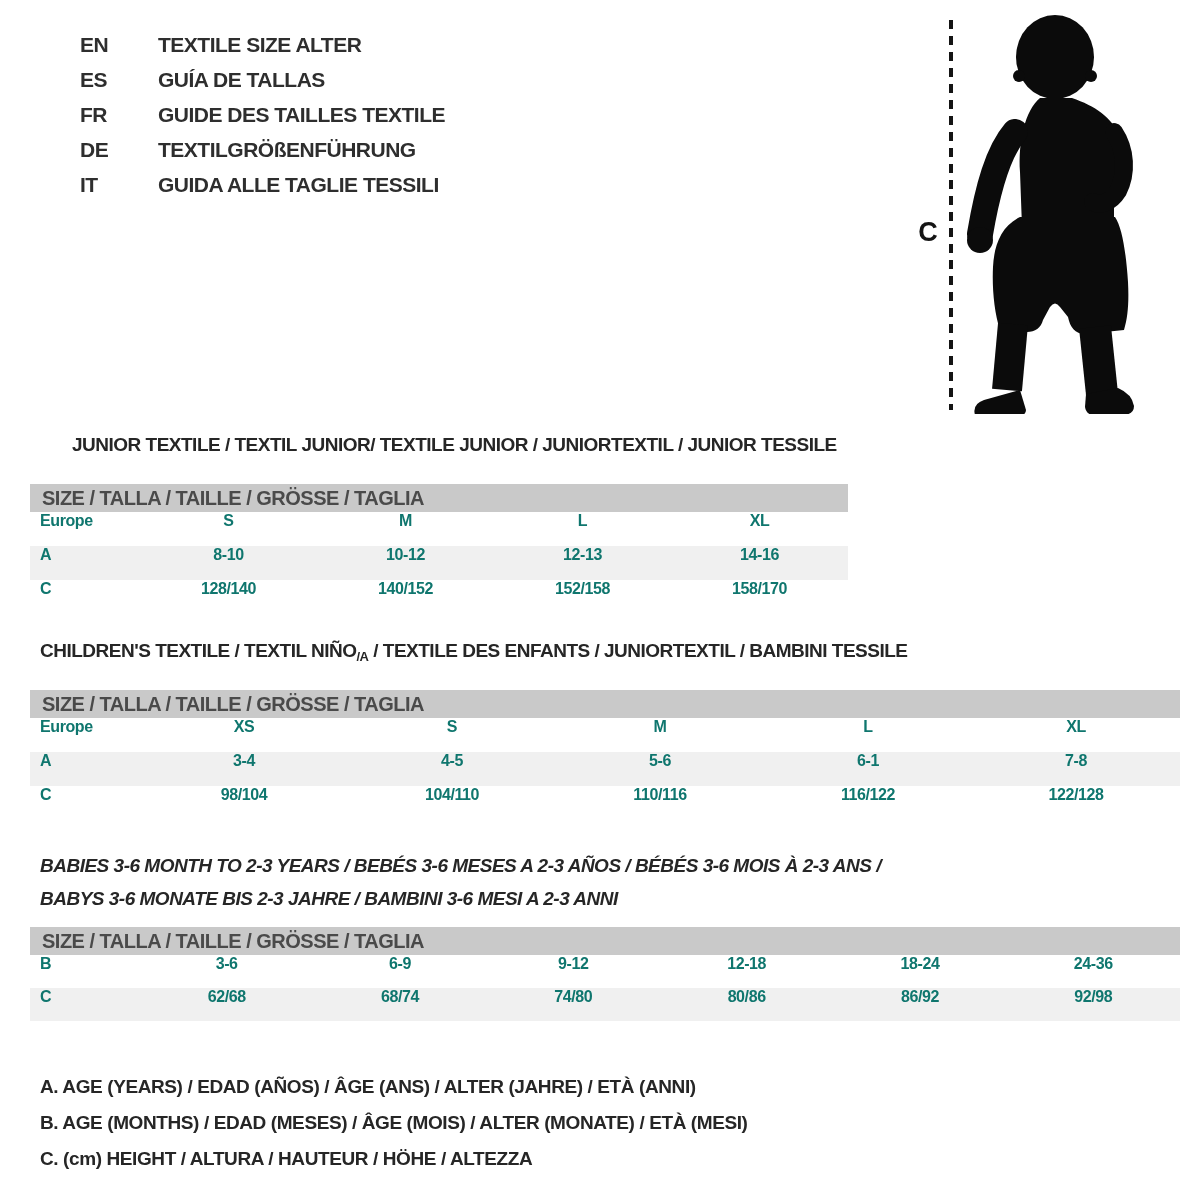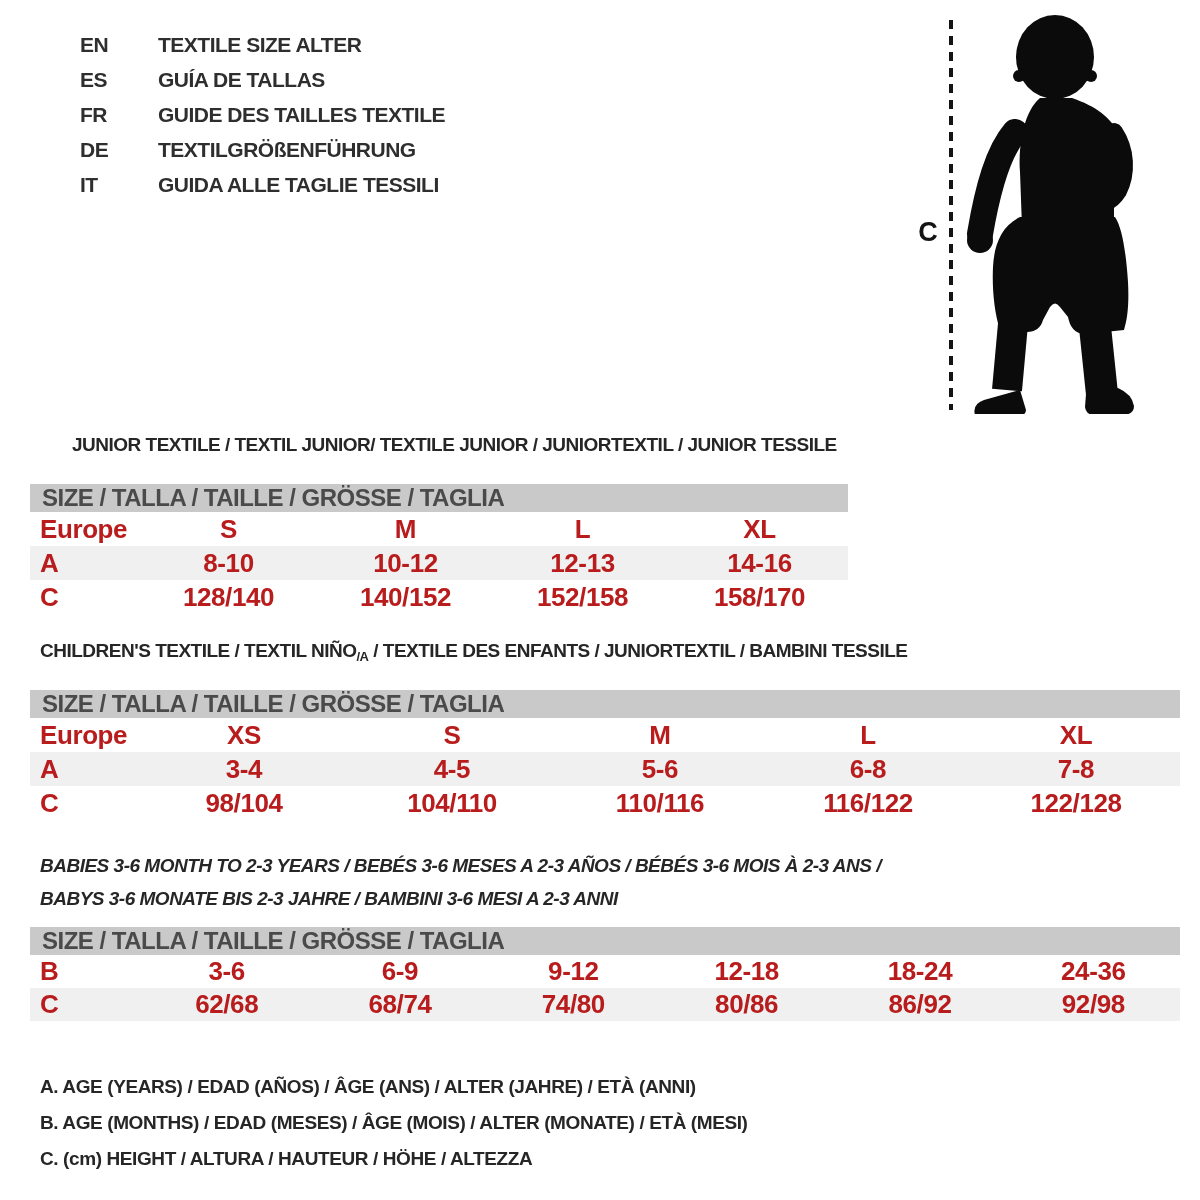--- a/index.html
+++ b/index.html
@@ -19,23 +19,23 @@
   #figure{left:895px;top:12px;width:255px;height:402px;}
 
   
   .sec-heading{font-size:19px;letter-spacing:-0.5px;line-height:22px;color:#262626;white-space:nowrap;}
   #sec0-heading{left:40px;top:434px;margin-left:32px;}
   #sec1-heading{left:40px;top:640px;}
   #sec2-heading{left:40px;top:849px;line-height:33px;font-style:italic;}
   .sub{font-size:13px;vertical-align:-4px;}
 
   
-  .size-band{height:28px;background:#c9c9c9;color:#4a4a4a;font-size:24px;
+  .size-band{height:28px;background:#c9c9c9;color:#4a4a4a;font-size:20px;
              letter-spacing:-0.5px;display:flex;align-items:center;padding-left:12px;box-sizing:border-box;}
-  .trow{display:flex;height:34px;align-items:center;font-size:26px;color:#b91c1c;letter-spacing:-0.4px;}
+  .trow{display:flex;height:34px;font-size:16px;color:#0f766e;letter-spacing:-0.4px;}
   .trow.shade{background:#f0f0f0;}
   .tlabel{width:100px;padding-left:10px;flex:none;}
   .tcell{flex:1;text-align:center;}
   #sec0-table{left:30px;top:484px;width:818px;}
   #sec1-table{left:30px;top:690px;width:1150px;}
   #sec2-table{left:30px;top:927px;width:1150px;}
   #sec2-table .trow{height:33px;}
 
   
   #legend{left:40px;top:1069px;}
@@ -132,21 +132,21 @@
     <div class="tcell">S</div>
     <div class="tcell">M</div>
     <div class="tcell">L</div>
     <div class="tcell">XL</div>
   </div>
   <div class="trow shade">
     <div class="tlabel">A</div>
     <div class="tcell">3-4</div>
     <div class="tcell">4-5</div>
     <div class="tcell">5-6</div>
-    <div class="tcell">6-8</div>
+    <div class="tcell">6-1</div>
     <div class="tcell">7-8</div>
   </div>
   <div class="trow">
     <div class="tlabel">C</div>
     <div class="tcell">98/104</div>
     <div class="tcell">104/110</div>
     <div class="tcell">110/116</div>
     <div class="tcell">116/122</div>
     <div class="tcell">122/128</div>
   </div>

